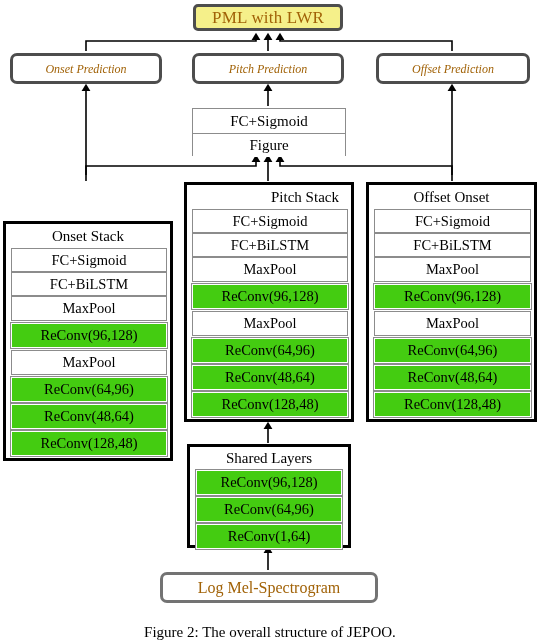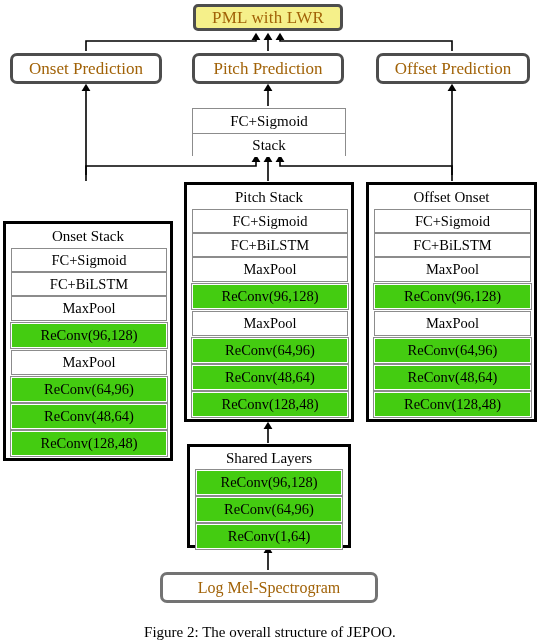--- a/index.html
+++ b/index.html
@@ -38,21 +38,22 @@
     border-radius: 5px;
     font-size: 17px;
     letter-spacing: 0.2px;
   }
 
   
   .pred-box {
     border: 3px solid #4d4d4d;
     border-radius: 7px;
     background: #ffffff;
-    font-size: 17px;
+    font-size: 12px;
+    font-style: italic;
   }
 
   
   .input-box {
     border: 3px solid #737373;
     border-radius: 7px;
     background: #ffffff;
     font-size: 16px;
   }
 
@@ -188,21 +189,21 @@
   </div>
   <div class="node pred-box" style="left:376px; top:53px; width:154px; height:31px;">
     <span>Offset Prediction</span>
   </div>
 
   <div class="fuse-group" style="left:192px; top:108px; width:154px; height:48px;">
     <div class="fuse-row" style="top:0px; height:24px;">
       <span>FC+Sigmoid</span>
     </div>
     <div class="fuse-row divider" style="top:24px; height:24px;">
-      <span>Stack</span>
+      <span>Figure</span>
     </div>
   </div>
 
   <div class="stack" style="left:3px; top:182px; width:170px; height:240px;margin-top:39px;">
     <div class="stack-title" style="top:4px;">Onset Stack</div>
     <div class="layer" style="left:5px; top:24px; width:156px; height:24px;">
       <span>FC+Sigmoid</span>
       </div>
     <div class="layer" style="left:5px; top:48px; width:156px; height:24px;">
       <span>FC+BiLSTM</span>
@@ -221,21 +222,21 @@
       </div>
     <div class="layer green" style="left:5px; top:180px; width:156px; height:25px;">
       <span>ReConv(48,64)</span>
       </div>
     <div class="layer green" style="left:5px; top:207px; width:156px; height:25px;">
       <span>ReConv(128,48)</span>
       </div>
   </div>
 
   <div class="stack" style="left:184px; top:182px; width:170px; height:240px;">
-    <div class="stack-title" style="top:4px;">Pitch Stack</div>
+    <div class="stack-title" style="top:4px;padding-left:36px;">Pitch Stack</div>
     <div class="layer" style="left:5px; top:24px; width:156px; height:24px;">
       <span>FC+Sigmoid</span>
       </div>
     <div class="layer" style="left:5px; top:48px; width:156px; height:24px;">
       <span>FC+BiLSTM</span>
       </div>
     <div class="layer" style="left:5px; top:72px; width:156px; height:25px;">
       <span>MaxPool</span>
       </div>
     <div class="layer green" style="left:5px; top:99px; width:156px; height:25px;">

